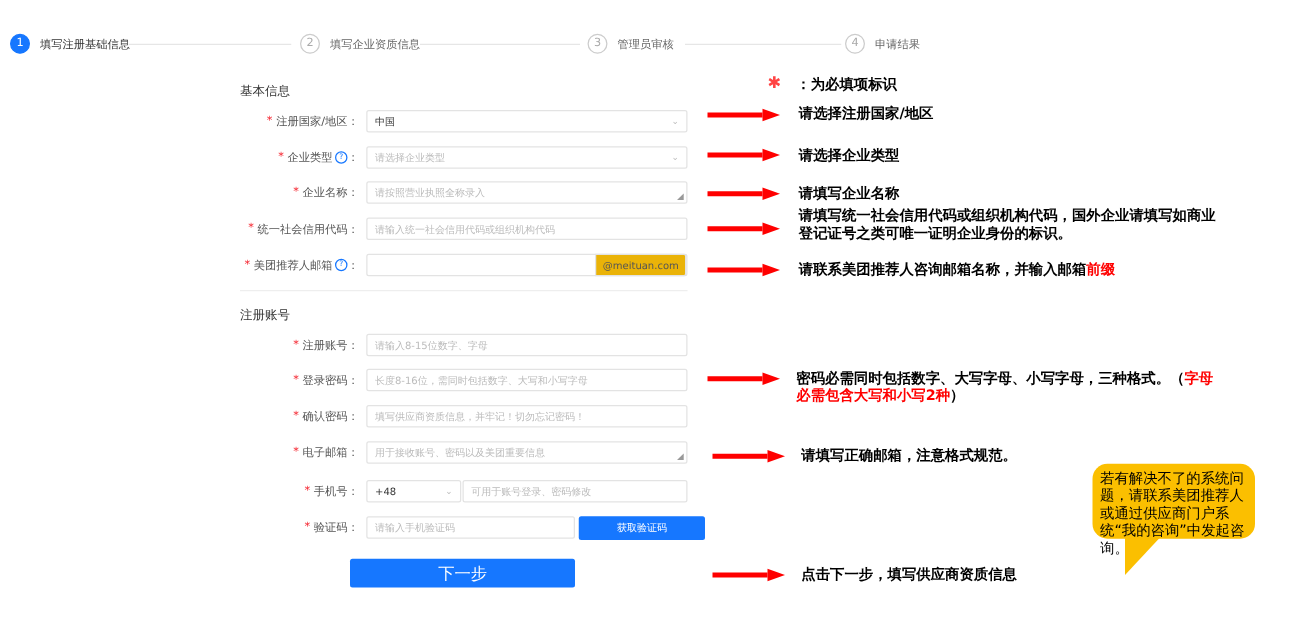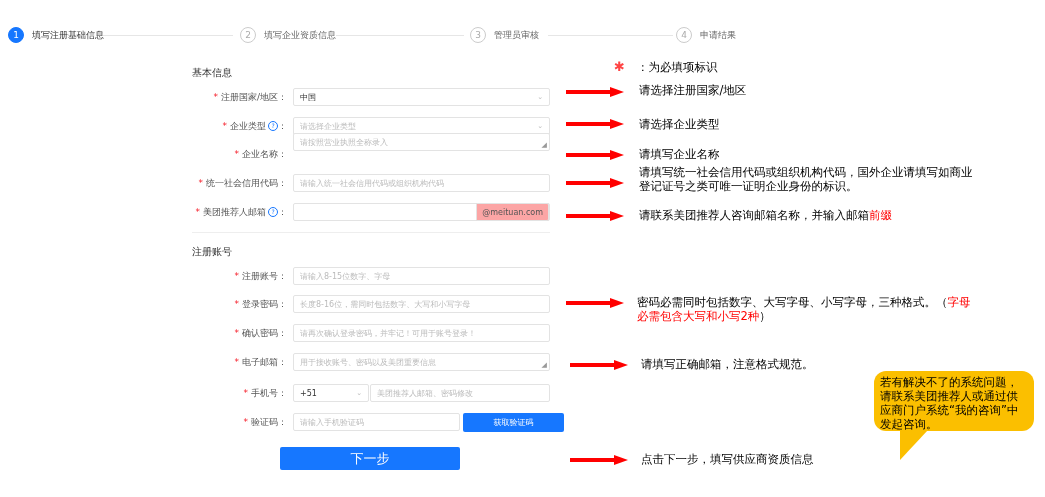--- a/index.html
+++ b/index.html
@@ -27,37 +27,37 @@
   .req { color:#f5222d; margin-right:3px; font-size:9px; }
   .help { display:inline-block; width:8px; height:8px; border:1px solid #1677ff; border-radius:50%;
           color:#1677ff; font-size:6px; line-height:8px; text-align:center; margin-left:2px; }
   .field { position:absolute; left:293px; width:257px; height:18px; box-sizing:border-box;
            border:1px solid #e3e3e3; border-radius:2px; background:#fff; font-size:8px;
            color:#bbb; display:flex; align-items:center; padding-left:6px; }
   .field.filled { color:#333; }
   .chev { position:absolute; right:6px; top:4px; font-size:7px; color:#bbb; }
   .resize { position:absolute; right:2px; bottom:1px; font-size:7px; color:#999; }
   .addon { position:absolute; right:0; top:-1px; height:18px; box-sizing:border-box;
-           border:1px solid #e3e3e3; background:#fca5a5; color:#555; font-size:8px;
+           border:1px solid #e3e3e3; background:#eab308; color:#555; font-size:8px;
            padding:0 5px; display:flex; align-items:center; border-radius:0 2px 2px 0; }
   .btn-primary { position:absolute; background:#1677ff; color:#fff; border-radius:2px;
                  display:flex; align-items:center; justify-content:center; font-size:8px; }
 
   
   .arrow { position:absolute; width:58px; height:10px; }
   .arrow .shaft { position:absolute; left:0; top:3px; width:44px; height:4px; background:#f00; }
   .arrow .head { position:absolute; right:0; top:0; width:0; height:0;
                  border-top:5px solid transparent; border-bottom:5px solid transparent;
                  border-left:14px solid #f00; }
   .note { position:absolute; font-size:11.5px; color:#000; line-height:14px;
-          font-family:"DejaVu Sans","Liberation Sans",sans-serif; }
+          font-family:"DejaVu Sans","Liberation Sans",sans-serif;font-weight:bold; }
   .red { color:#f00; }
   .legend-star { position:absolute; left:614px; top:59px; color:#f44; font-size:13px; }
 
-  .bubble { position:absolute; left:874px; top:371px; width:160px; height:60px;
+  .bubble { position:absolute; left:874px; top:371px; width:130px; height:60px;
             background:#fbbf00; border-radius:12px; padding:4px 6px; box-sizing:border-box;
             font-size:11.5px; line-height:14px; color:#000; height:62px; }
   .bubble-tail { position:absolute; left:900px; top:430px; width:0; height:0;
                  border-left:0 solid transparent; border-right:28px solid transparent;
                  border-top:30px solid #fbbf00; }
 </style>
 </head>
 <body>
 
 <div class="steps">
@@ -101,21 +101,21 @@
 </div>
 <div class="field" style="top:117px;">
   <span>请选择企业类型</span>
   <span class="chev">⌄</span>
 </div>
 
 <div class="label" style="top:145px;">
   <span class="req">*</span>
   <span>企业名称：</span>
 </div>
-<div class="field" style="top:133px;">
+<div class="field" style="top:145px;">
   <span>请按照营业执照全称录入</span>
   <span class="resize">◢</span>
 </div>
 
 <div class="label" style="top:174px;">
   <span class="req">*</span>
   <span>统一社会信用代码：</span>
 </div>
 <div class="field" style="top:174px;">
   <span>请输入统一社会信用代码或组织机构代码</span>
@@ -150,42 +150,42 @@
 </div>
 <div class="field" style="top:295px;">
   <span>长度8-16位，需同时包括数字、大写和小写字母</span>
 </div>
 
 <div class="label" style="top:324px;">
   <span class="req">*</span>
   <span>确认密码：</span>
 </div>
 <div class="field" style="top:324px;">
-  <span>请再次确认登录密码，并牢记！可用于账号登录！</span>
+  <span>填写供应商资质信息，并牢记！切勿忘记密码！</span>
 </div>
 
 <div class="label" style="top:353px;">
   <span class="req">*</span>
   <span>电子邮箱：</span>
 </div>
 <div class="field" style="top:353px;">
   <span>用于接收账号、密码以及美团重要信息</span>
   <span class="resize">◢</span>
 </div>
 
 <div class="label" style="top:384px;">
   <span class="req">*</span>
   <span>手机号：</span>
 </div>
 <div class="field filled" style="top:384px;width:76px;">
-  <span>+51</span>
+  <span>+48</span>
   <span class="chev">⌄</span>
 </div>
 <div class="field" style="top:384px;left:370px;width:180px;">
-  <span>美团推荐人邮箱、密码修改</span>
+  <span>可用于账号登录、密码修改</span>
 </div>
 
 <div class="label" style="top:413px;">
   <span class="req">*</span>
   <span>验证码：</span>
 </div>
 <div class="field" style="top:413px;width:167px;">
   <span>请输入手机验证码</span>
 </div>
 <div class="btn-primary" style="left:463px;top:413px;width:101px;height:19px;">获取验证码</div>

